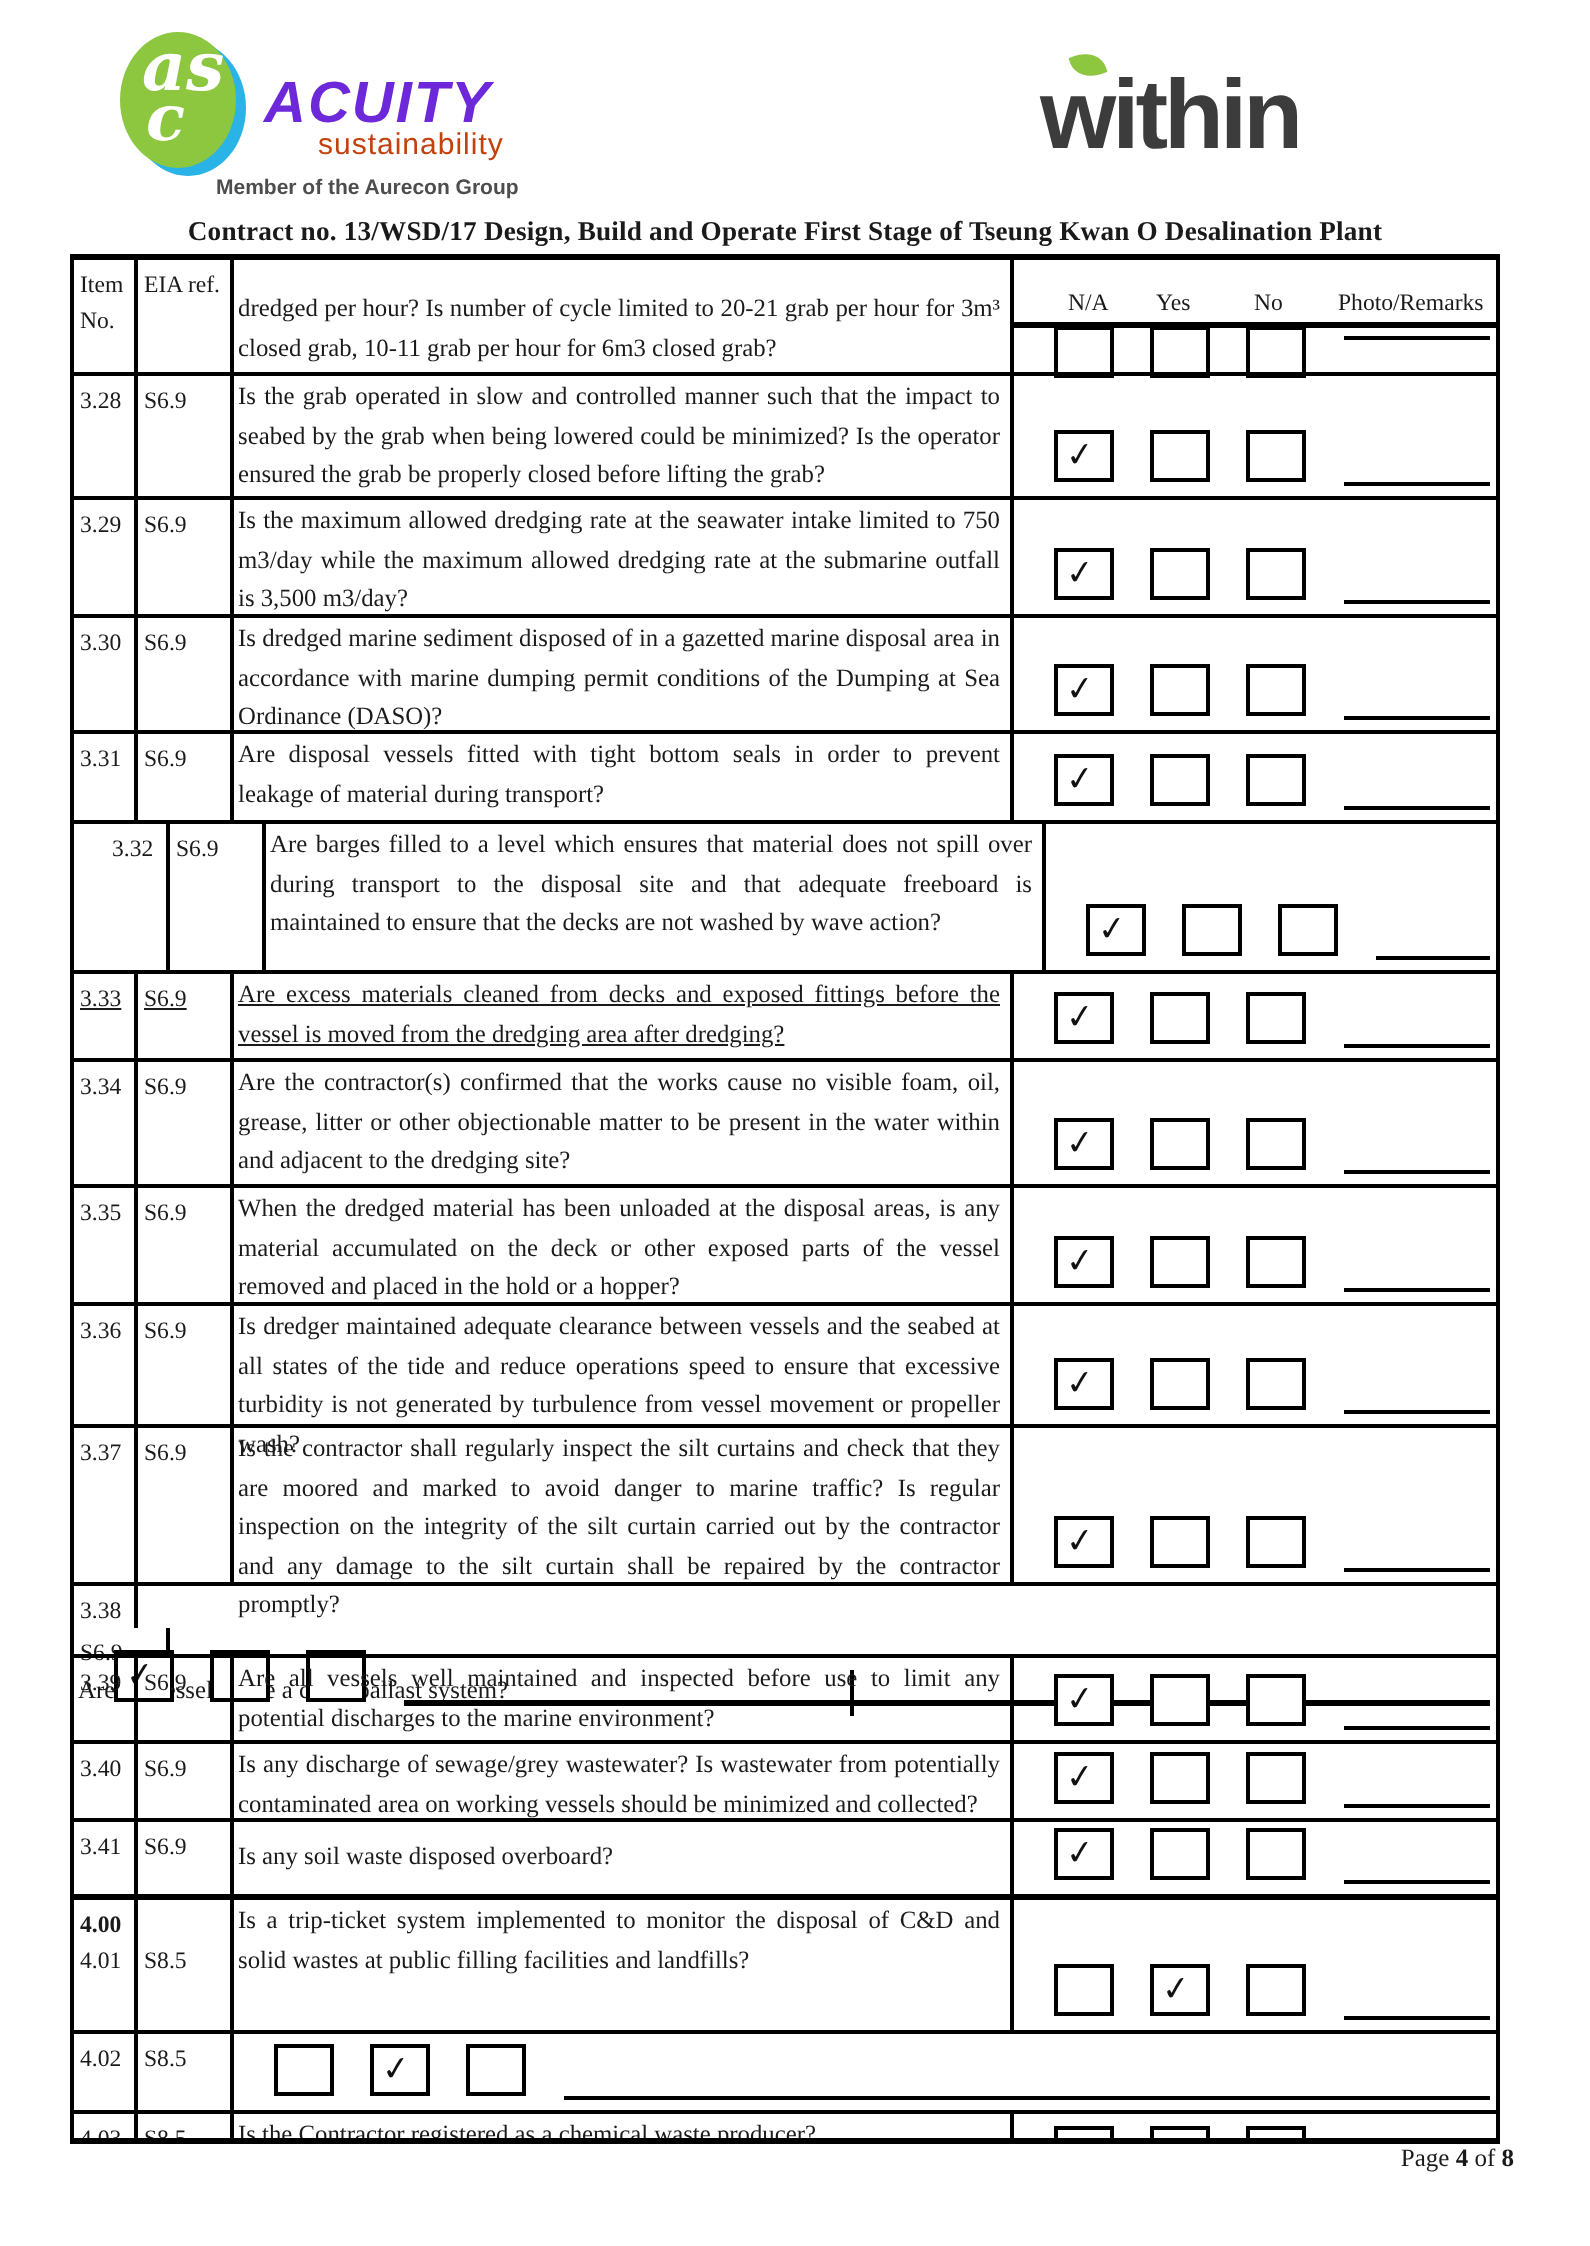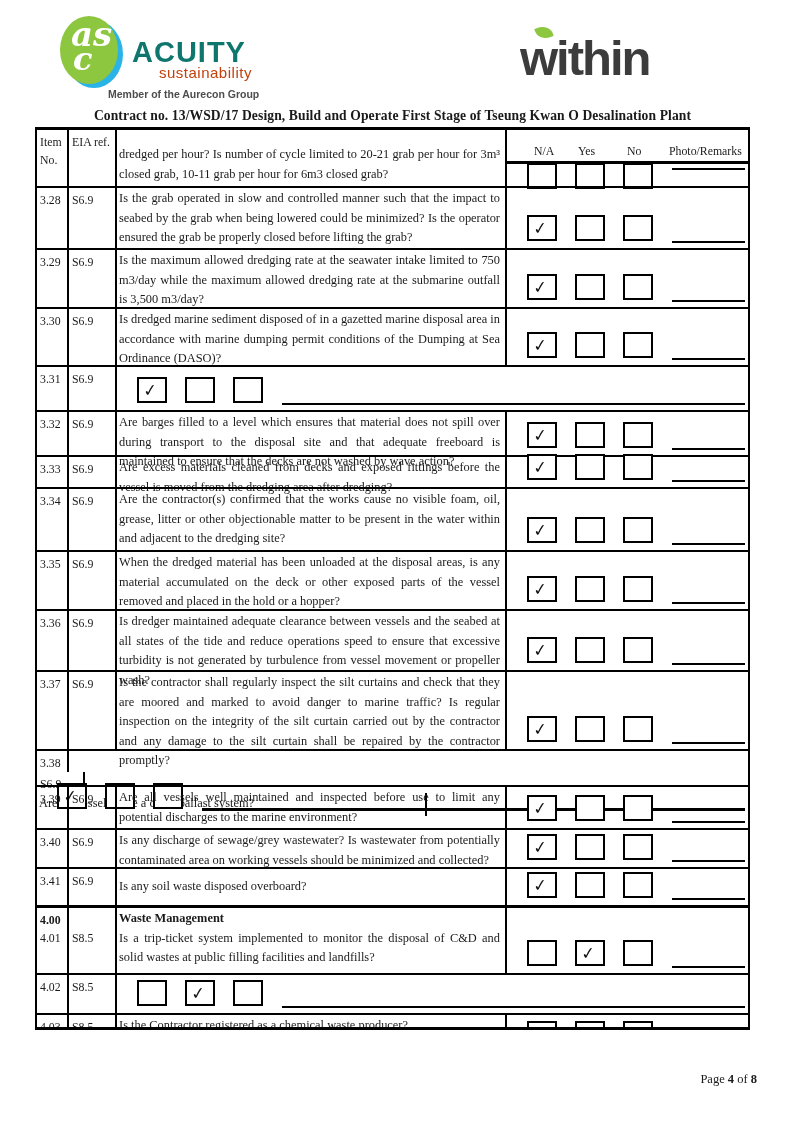--- a/index.html
+++ b/index.html
@@ -10,21 +10,21 @@
   .acuity{position:absolute;left:58px;top:12px;width:230px;height:95px;}
   .ac-circle{position:absolute;left:2px;top:4px;width:58px;height:68px;border-radius:50%;
              background:#8dc63f;z-index:2;}
   .ac-circle-blue{position:absolute;left:7px;top:8px;width:58px;height:68px;border-radius:50%;
              background:#2ab3e6;z-index:1;}
   .ac-mono-as{position:absolute;left:13px;top:2px;font-family:"DejaVu Serif",serif;font-style:italic;
              font-weight:bold;font-size:34px;color:#fff;z-index:3;}
   .ac-mono-c{position:absolute;left:15px;top:28px;font-family:"DejaVu Serif",serif;font-style:italic;
              font-weight:bold;font-size:32px;color:#fff;z-index:3;}
   .ac-name{position:absolute;left:74px;top:24px;font-family:"Liberation Sans",sans-serif;
-           font-weight:bold;font-size:29px;letter-spacing:1px;color:#0f766e;}
+           font-weight:bold;font-size:29px;letter-spacing:1px;color:#6d28d9;font-style:italic;}
   .ac-tag{position:absolute;left:101px;top:52px;font-family:"Liberation Sans",sans-serif;
           font-size:15px;letter-spacing:.5px;color:#c2410c;}
   .ac-member{position:absolute;left:50px;top:76px;font-family:"Liberation Sans",sans-serif;
              font-weight:bold;font-size:10.5px;color:#4d4d4d;}
   .aurecon{position:absolute;left:516px;top:24px;width:230px;height:70px;}
   .au-name{position:absolute;left:4px;top:6px;font-family:"Liberation Sans",sans-serif;
            font-weight:bold;font-size:49px;letter-spacing:-2px;color:#3c3c3c;}
   .au-leaf{position:absolute;left:20px;top:2px;width:16px;height:13px;background:#8dc63f;
            border-radius:0 80% 0 80%;transform:rotate(-20deg);}
 
@@ -156,49 +156,52 @@
             </span>
             <span class="cb cb-yes"></span>
             <span class="cb cb-no"></span>
             <span class="uline"></span>
           </div>
         </div>
       </div>
       <div class="trow" style="height: 45px;">
         <div class="cell c-item">3.31</div>
         <div class="cell c-eia">S6.9</div>
-        <div class="cell c-checks">
-          <div class="checksline">
-            <span class="cb cb-na">
-              <span class="mk">✓</span>
-            </span>
-            <span class="cb cb-yes"></span>
-            <span class="cb cb-no"></span>
-            <span class="uline"></span>
-          </div>
-        </div>
-      </div>
-      <div class="trow" style="height: 45px;">
+        <div class="cell c-q">
+          <div>Are disposal vessels fitted with tight bottom seals in order to prevent leakage of material during transport?</div>
+        </div>
+        <div class="cell c-checks">
+          <div class="checksline">
+            <span class="cb cb-na">
+              <span class="mk">✓</span>
+            </span>
+            <span class="cb cb-yes"></span>
+            <span class="cb cb-no"></span>
+            <span class="uline"></span>
+          </div>
+        </div>
+      </div>
+      <div class="trow" style="height: 75px; padding-left: 16px;">
         <div class="cell c-item">3.32</div>
         <div class="cell c-eia">S6.9</div>
         <div class="cell c-q">
           <div>Are barges filled to a level which ensures that material does not spill over during transport to the disposal site and that adequate freeboard is maintained to ensure that the decks are not washed by wave action?</div>
         </div>
         <div class="cell c-checks">
           <div class="checksline">
             <span class="cb cb-na">
               <span class="mk">✓</span>
             </span>
             <span class="cb cb-yes"></span>
             <span class="cb cb-no"></span>
             <span class="uline"></span>
           </div>
         </div>
       </div>
-      <div class="trow" style="height: 32px;">
+      <div class="trow" style="height: 44px; text-decoration: underline;">
         <div class="cell c-item">3.33</div>
         <div class="cell c-eia">S6.9</div>
         <div class="cell c-q">
           <div>Are excess materials cleaned from decks and exposed fittings before the vessel is moved from the dredging area after dredging?</div>
         </div>
         <div class="cell c-checks">
           <div class="checksline">
             <span class="cb cb-na">
               <span class="mk">✓</span>
             </span>
@@ -347,21 +350,20 @@
       <div class="trow sect" style="height: 68px;">
         <div class="cell c-item">
           <div class="b">4.00</div>
           <div>4.01</div>
         </div>
         <div class="cell c-eia">
           <div>&nbsp;</div>
           <div>S8.5</div>
         </div>
         <div class="cell c-q">
-          <div class="sect-head">Waste Management</div>
           <div>Is a trip-ticket system implemented to monitor the disposal of C&amp;D and solid wastes at public filling facilities and landfills?</div>
         </div>
         <div class="cell c-checks">
           <div class="checksline">
             <span class="cb cb-na"></span>
             <span class="cb cb-yes">
               <span class="mk">✓</span>
             </span>
             <span class="cb cb-no"></span>
             <span class="uline"></span>

